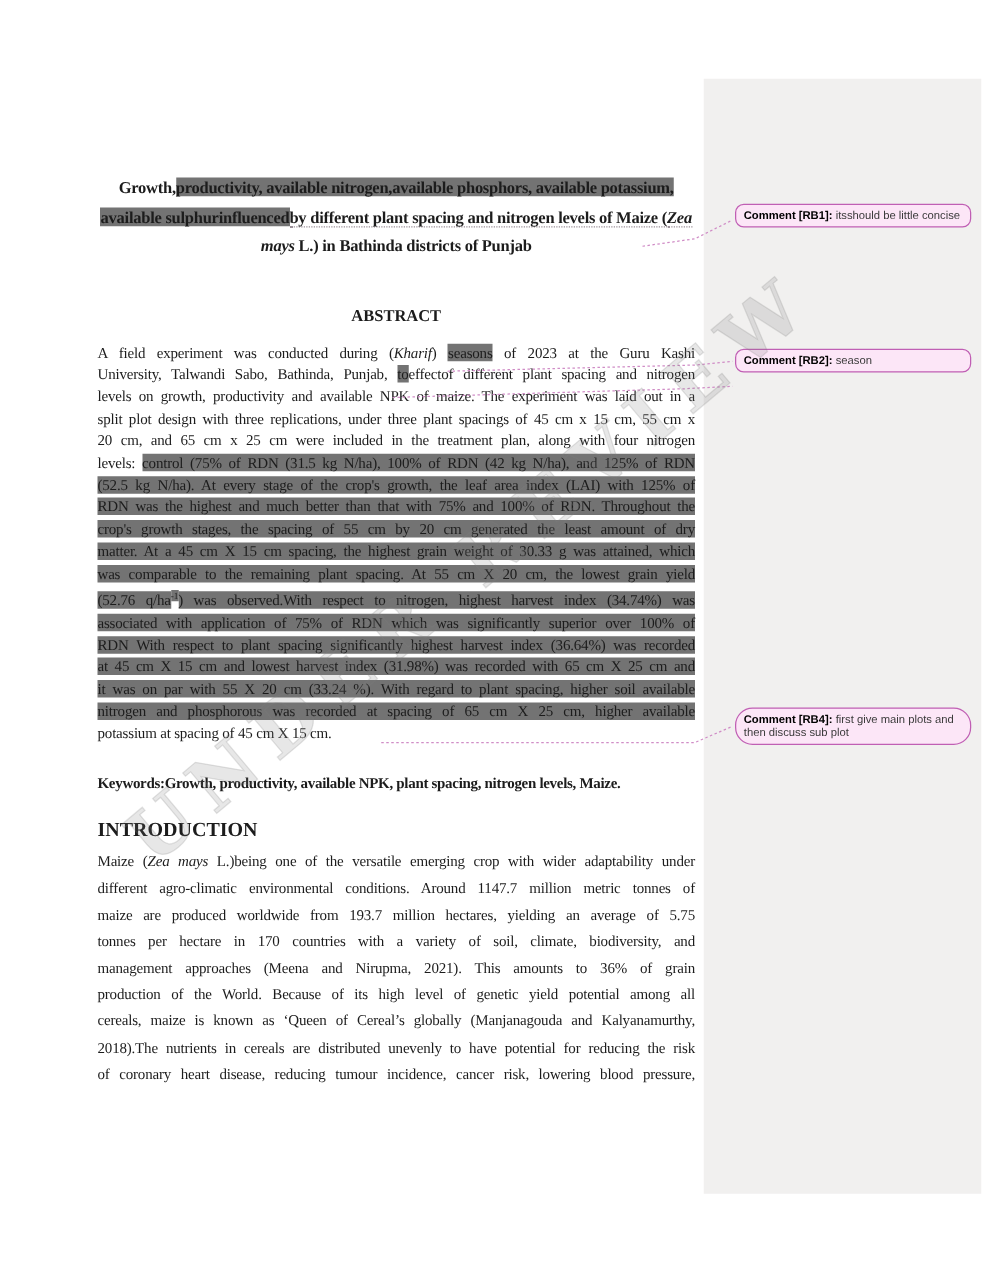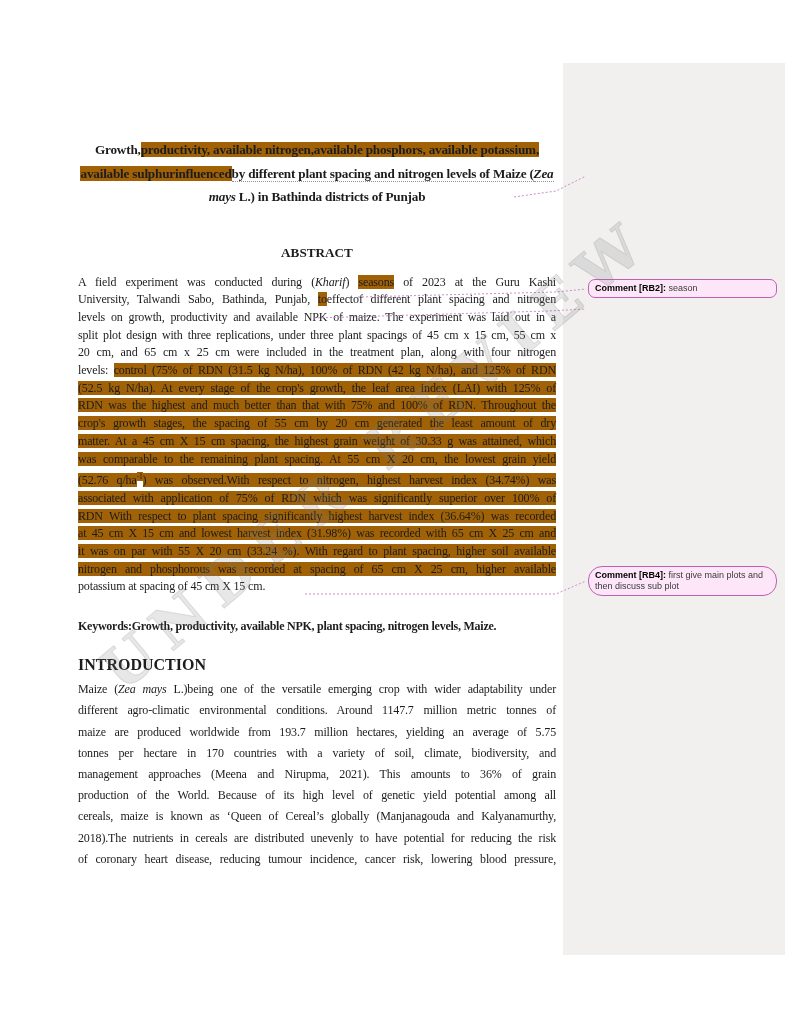--- a/index.html
+++ b/index.html
@@ -18,21 +18,21 @@
   .abstract .line { text-align:justify; text-align-last:justify; white-space:nowrap; line-height:17.7px; }
   .abstract .line:last-child { text-align-last:left; }
 
   .keywords { margin-top:23px; font-weight:bold; font-size:12px; letter-spacing:-0.25px; white-space:nowrap; }
 
   .h-intro { margin-top:22px; font-weight:bold; font-size:16px; }
   .intro   { margin-top:5px; font-size:12px; letter-spacing:-0.15px; }
   .intro .line { text-align:justify; text-align-last:justify; white-space:nowrap; line-height:21.2px; }
 
   .line sup { font-size:0.62em; }
-  .hl { background:#a16207; }
+  .hl { background:#737373; }
   .it { font-style:italic; }
   .du { border-bottom:1px dotted #9a8f98;margin-top:28px; }
 
   
   .comments-pane { position:absolute; left:563px; top:63px; width:222px; height:892px; background:#f1f0ef; }
   .comment { position:absolute; left:25px; width:189px; background:#fce6f7;
              border:1px solid #c05fb4; border-radius:7px; padding:3px 6px;
              font-family:"Liberation Sans", sans-serif; font-size:9px; line-height:11px; color:#3a3a3a; }
   .comment .clabel { font-weight:bold; color:#000; }
   .c1 { top:100px; } .c2 { top:216px; } .c3 { top:235px; } .c4 { top:503px;border-radius:14px; }
@@ -87,20 +87,24 @@
         <div class="line"><span>tonnes per hectare in 170 countries with a variety of soil, climate, biodiversity, and</span></div>
         <div class="line"><span>management approaches (Meena and Nirupma, 2021). This amounts to 36% of grain</span></div>
         <div class="line"><span>production of the World. Because of its high level of genetic yield potential among all</span></div>
         <div class="line"><span>cereals, maize is known as ‘Queen of Cereal’s globally (Manjanagouda and Kalyanamurthy,</span></div>
         <div class="line"><span>2018).The nutrients in cereals are distributed unevenly to have potential for reducing the risk</span></div>
         <div class="line"><span>of coronary heart disease, reducing tumour incidence, cancer risk, lowering blood pressure,</span></div>
       </div>
   </div>
 
   <div class="comments-pane">
+    <div class="comment c1">
+      <span class="clabel">Comment [RB1]:</span>
+      <span class="ctext">itsshould be little concise</span>
+    </div>
     <div class="comment c2">
       <span class="clabel">Comment [RB2]:</span>
       <span class="ctext">season</span>
     </div>
     <div class="comment c4">
       <span class="clabel">Comment [RB4]:</span>
       <span class="ctext">first give main plots and then discuss sub plot</span>
     </div>
   </div>
 

